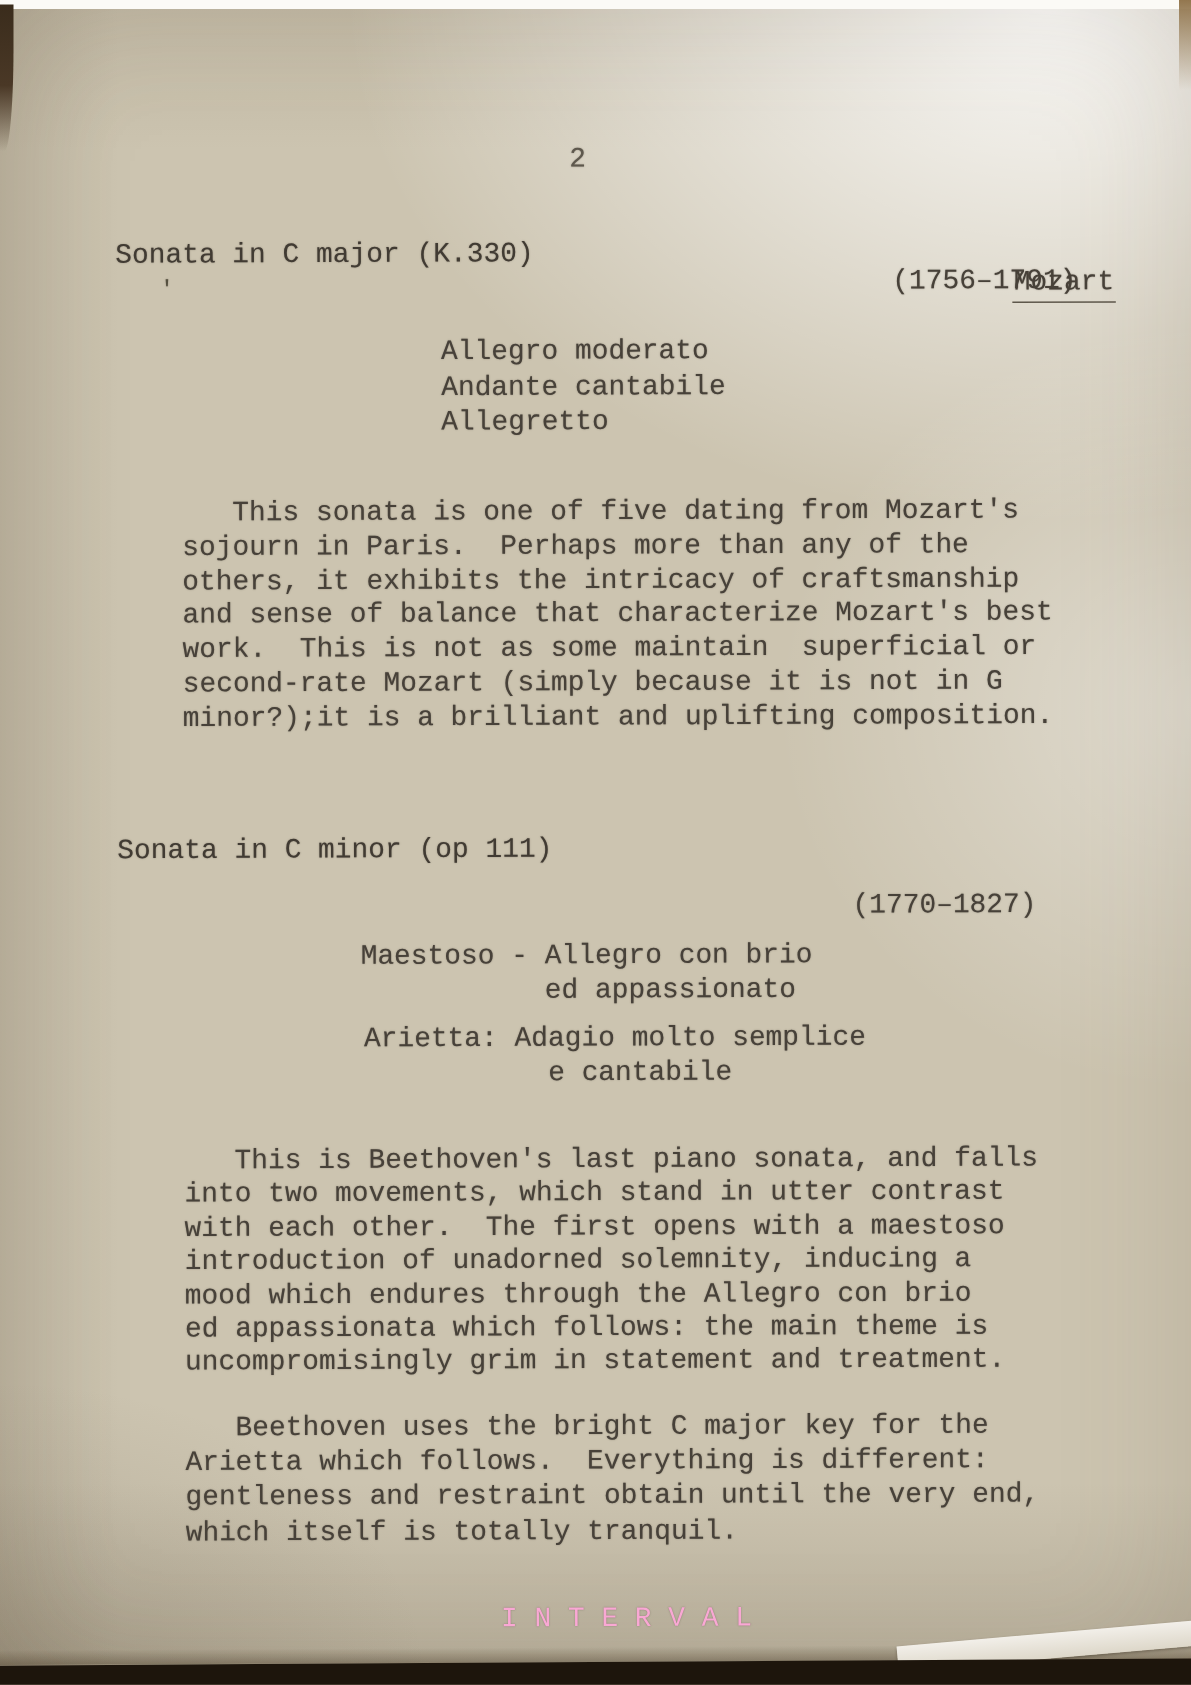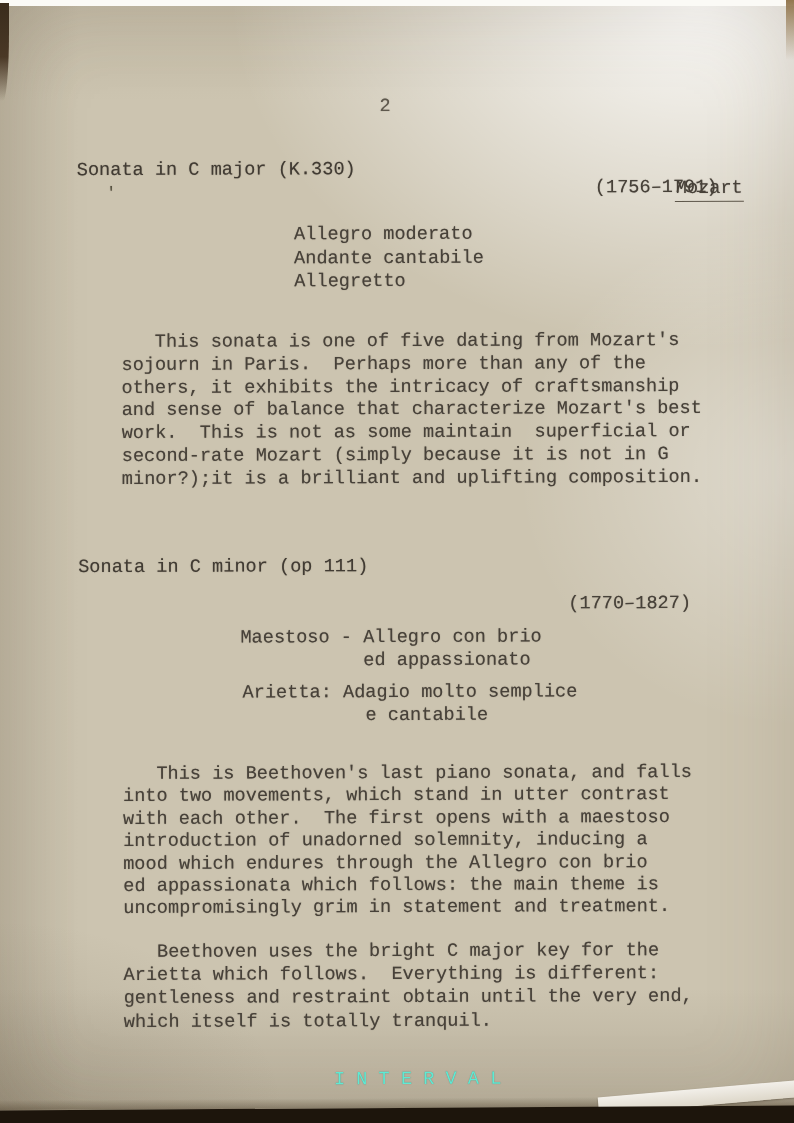--- a/index.html
+++ b/index.html
@@ -58,21 +58,21 @@
   }
   #m-dates{left:596px;top:177px;text-align:right;}
   #b-dates{left:568px;top:569px;margin-top:24px;}
   #m-movements{left:295px;top:223px;line-height:23.6px;}
   #b-title{left:78px;top:555px;}
   #b-movements-1{left:240px;top:626px;line-height:23px;}
   #b-movements-2{left:242px;top:681px;line-height:23px;}
   #m-note{left:122px;top:331px;line-height:22.8px;}
   #b-note-1{left:122px;top:763px;line-height:22.4px;}
   #b-note-2{left:122px;top:940px;line-height:23.2px;}
-  #interval{left:332px;top:1068px;color:#5eead4;}
+  #interval{left:332px;top:1068px;color:#f9a8d4;}
 </style>
 </head>
 <body>
 
 <div id="photo">
 
   <div id="paper"></div>
 
   <div id="typewriting">
 

